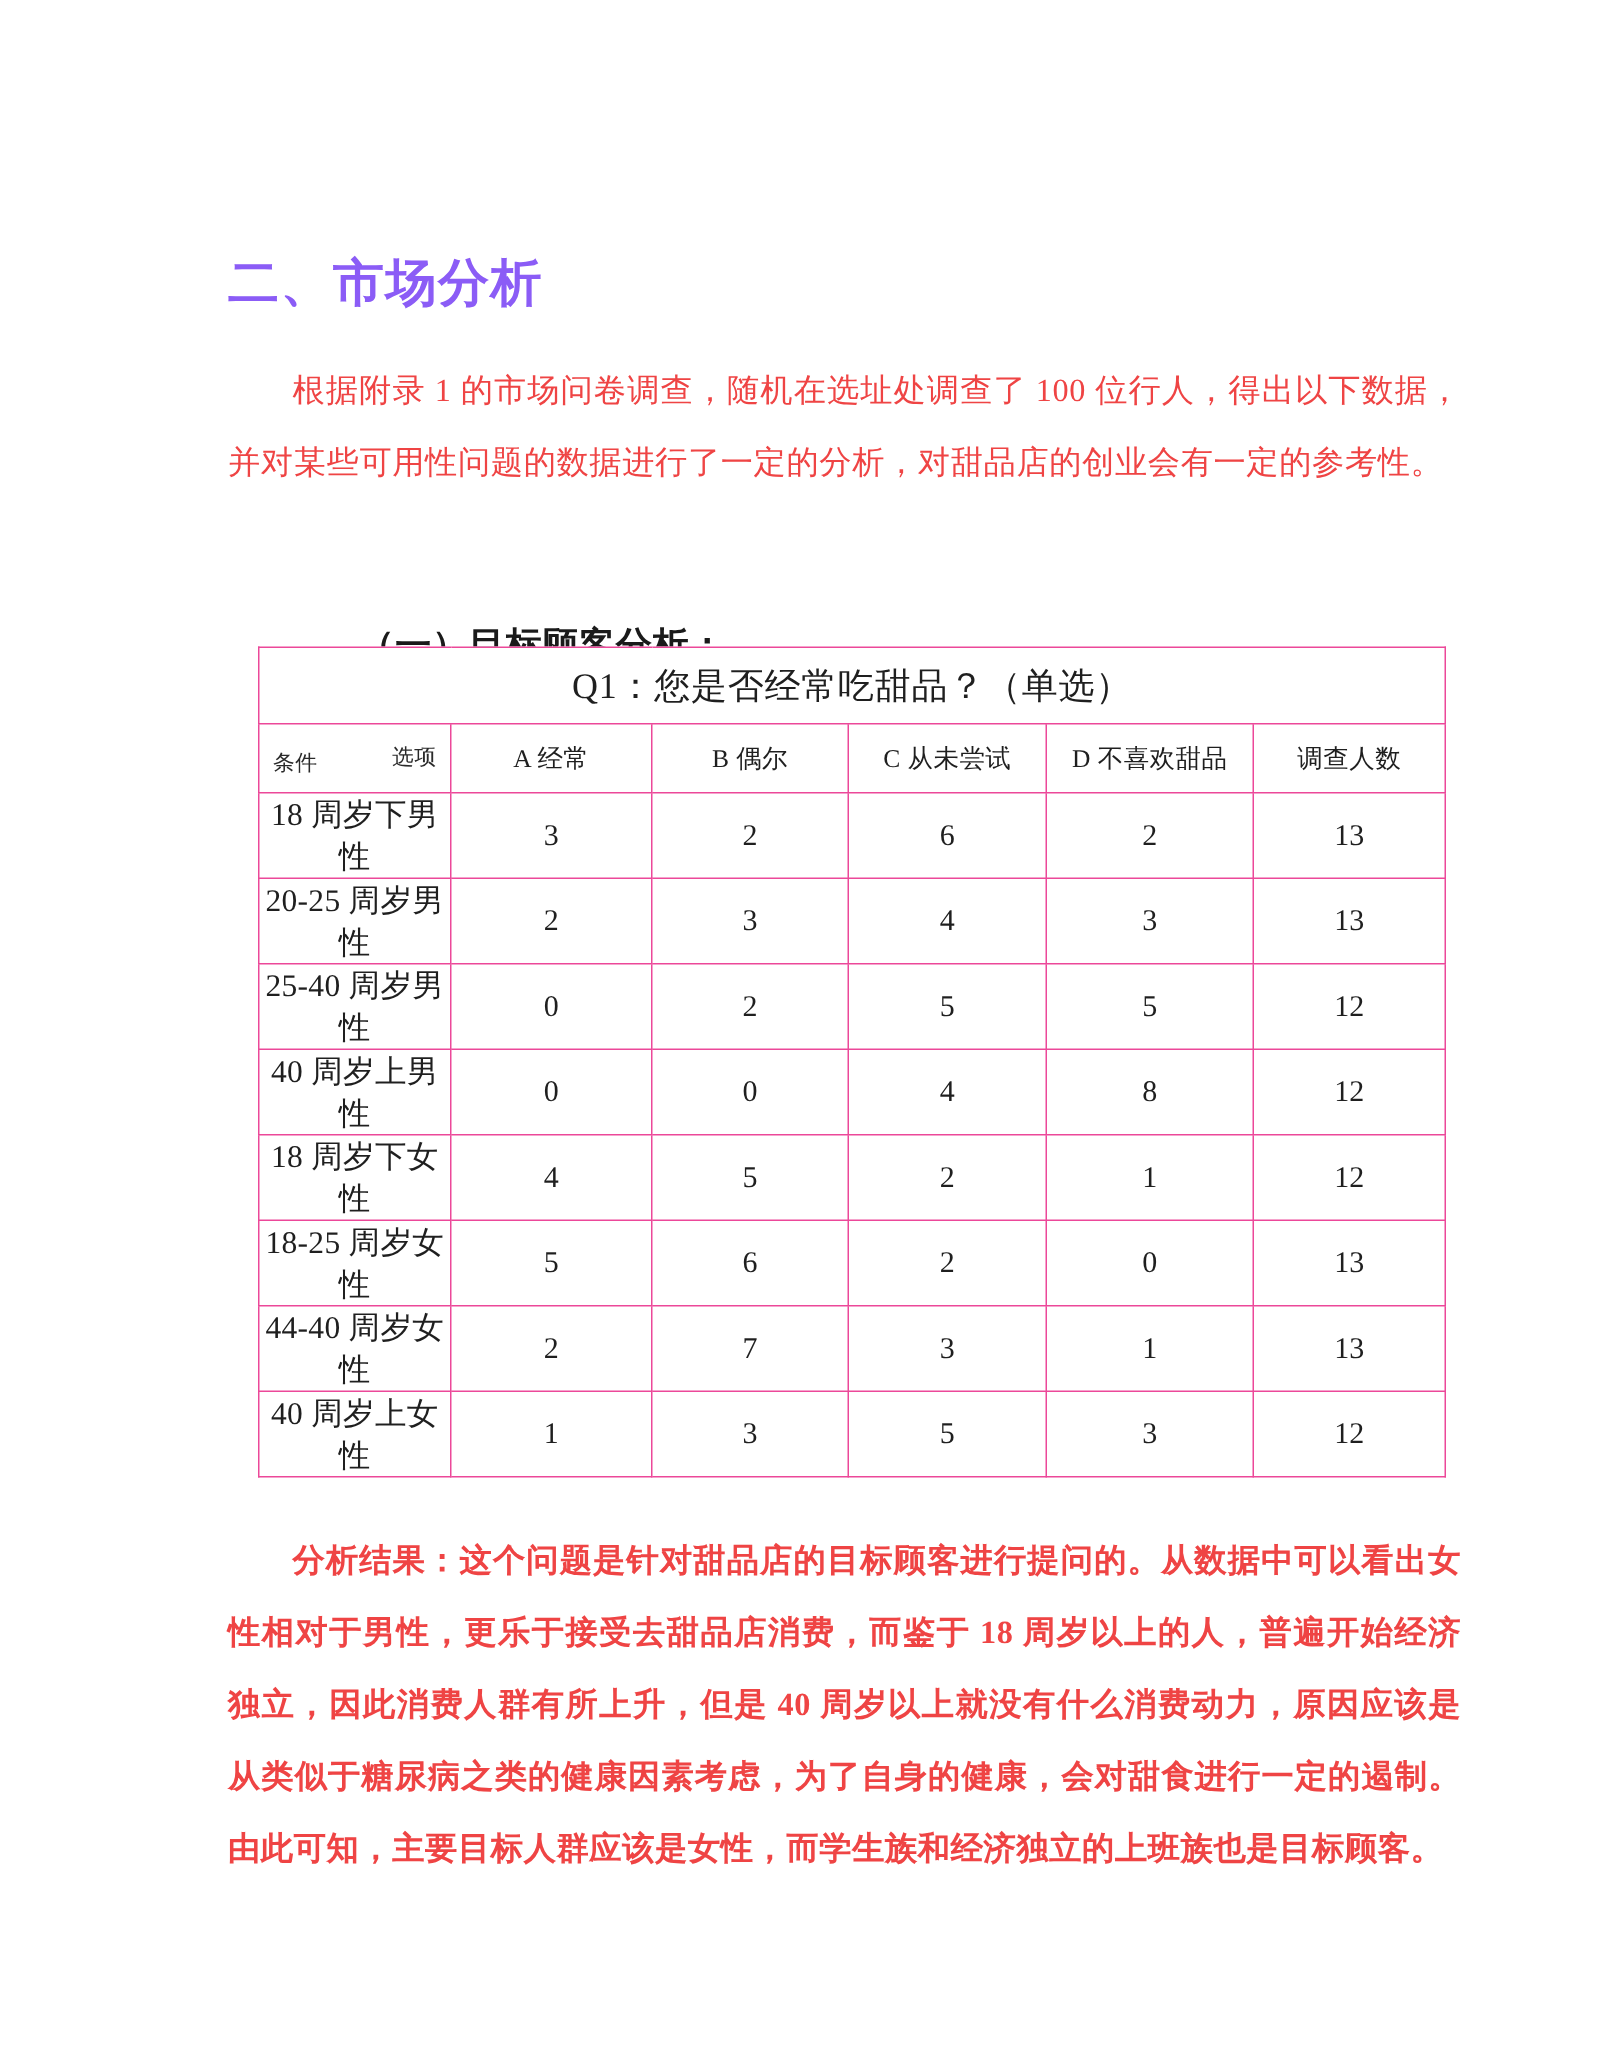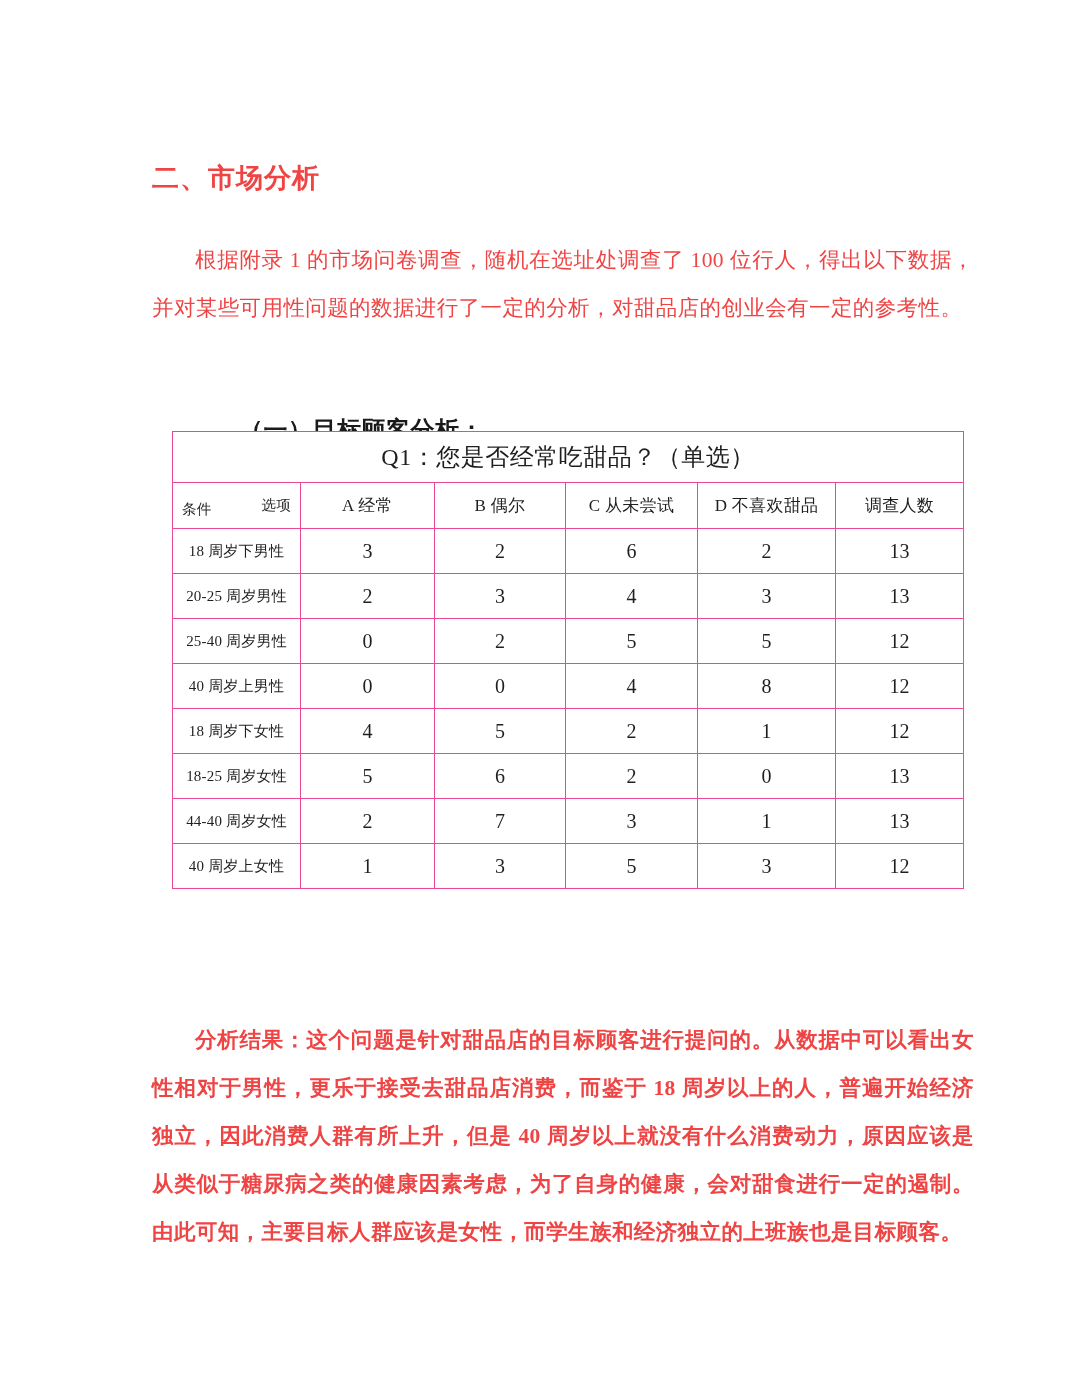--- a/index.html
+++ b/index.html
@@ -26,23 +26,23 @@
     padding: 0;
   }
 
   
   .section-heading {
     position: absolute;
     left: 152px;
     top: 138px;
     font-family: Liberation Serif, serif;
     font-weight: bold;
-    font-size: 27px;
+    font-size: 34px;
     letter-spacing: 1px;
-    color: #ef4444;
+    color: #8b5cf6;
     white-space: nowrap;
   }
 
   .sub-heading {
     position: absolute;
     left: 211px;
     top: 390px;
     font-family: Liberation Mono, monospace;
     font-weight: bold;
     font-size: 24px;
@@ -144,21 +144,21 @@
     color: #2a2a2a;
   }
   .corner-cond { align-self: flex-start; margin-top: 19px; }
   .corner-opt  { align-self: flex-end;  margin-bottom: 16px; }
 
   .data-row td {
     height: 44px;
     font-size: 19px;
   }
   .data-row td.rowlabel {
-    font-size: 15px;
+    font-size: 21px;
     letter-spacing: 0.2px;
   }
   .data-row td.num {
     font-size: 20px;
     font-family: "Liberation Serif", "DejaVu Serif", serif;
   }
 </style>
 </head>
 <body>
 

